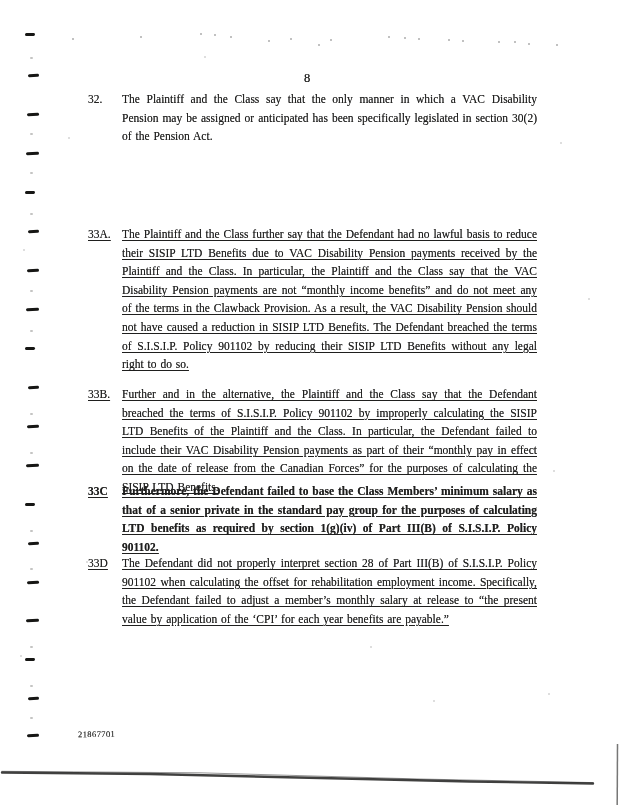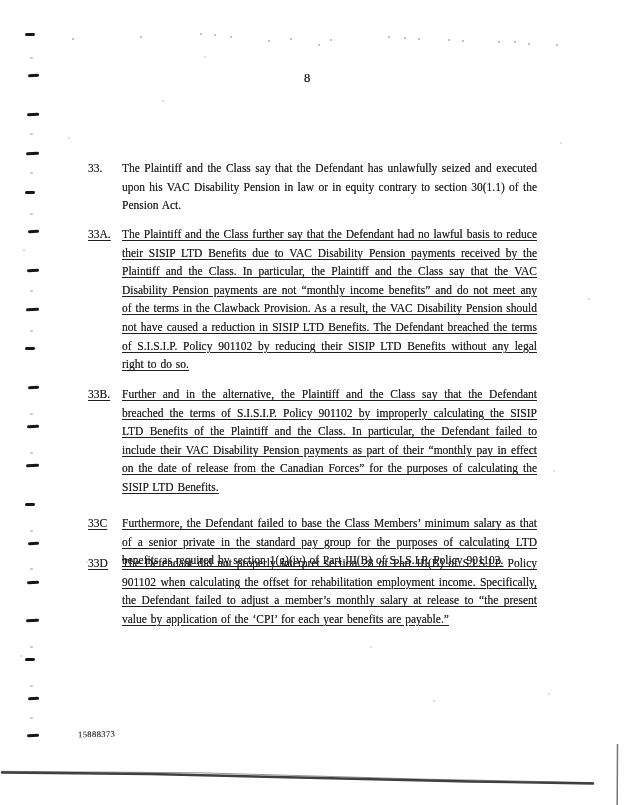--- a/index.html
+++ b/index.html
@@ -26,21 +26,21 @@
     text-shadow: 0 0 0.3px rgba(25,25,25,0.65);
   }
   .pnum { position: absolute; left: -34px; top: 0; }
   .underlined { text-decoration: underline; text-decoration-thickness: 0.9px; text-underline-offset: 2px; }
   .underlined .pnum { text-decoration: underline; text-decoration-thickness: 0.9px; text-underline-offset: 2px; }
 
   #p0 { top: 90px; }
   #p1 { top: 159px; }
   #p2 { top: 225px; }
   #p3 { top: 385px; font-family: Liberation Serif, serif; }
-  #p4 { top: 514px; }
+  #p4 { top: 482px; font-weight: bold; }
   #p5 { top: 554px; }
   #p6 { top: 639px; }
 
   .footer {
     position: absolute; left: 78px; top: 729px;
     font-size: 8.5px; letter-spacing: 0.4px; color: #2c2c2a;
     transform: rotate(-0.6deg);
     text-shadow: 0 0 0.3px rgba(30,30,30,0.6);
   }
 
@@ -57,43 +57,43 @@
   .speck { position: absolute; width: 2px; height: 2px; background: #55554f; opacity: 0.25; border-radius: 50%; }
   svg.lines { position: absolute; left: 0; top: 0; }
 </style>
 </head>
 <body>
 
 <div class="page">
 
   <div class="pageno">8</div>
 
+  <div class="para" id="p0">
+    <span class="pnum">32.</span><span>The Plaintiff and the Class say that the only manner in which a VAC Disability Pension may be assigned or anticipated has been specifically legislated in section 30(2) of the Pension Act.</span>
+  </div>
 
-  <div class="para" id="p1">
-    <span class="pnum">33.</span><span>The Plaintiff and the Class say that the Defendant has unlawfully seized and executed upon his VAC Disability Pension in law or in equity contrary to section 30(1.1) of the Pension Act.</span>
-  </div>
 
   <div class="para underlined" id="p2">
     <span class="pnum">33A.</span><span>The Plaintiff and the Class further say that the Defendant had no lawful basis to reduce their SISIP LTD Benefits due to VAC Disability Pension payments received by the Plaintiff and the Class. In particular, the Plaintiff and the Class say that the VAC Disability Pension payments are not “monthly income benefits” and do not meet any of the terms in the Clawback Provision. As a result, the VAC Disability Pension should not have caused a reduction in SISIP LTD Benefits. The Defendant breached the terms of S.I.S.I.P. Policy 901102 by reducing their SISIP LTD Benefits without any legal right to do so.</span>
   </div>
 
   <div class="para underlined" id="p3">
     <span class="pnum">33B.</span><span>Further and in the alternative, the Plaintiff and the Class say that the Defendant breached the terms of S.I.S.I.P. Policy 901102 by improperly calculating the SISIP LTD Benefits of the Plaintiff and the Class. In particular, the Defendant failed to include their VAC Disability Pension payments as part of their “monthly pay in effect on the date of release from the Canadian Forces” for the purposes of calculating the SISIP LTD Benefits.</span>
   </div>
 
   <div class="para underlined" id="p4">
     <span class="pnum">33C</span><span>Furthermore, the Defendant failed to base the Class Members’ minimum salary as that of a senior private in the standard pay group for the purposes of calculating LTD benefits as required by section 1(g)(iv) of Part III(B) of S.I.S.I.P. Policy 901102.</span>
   </div>
 
   <div class="para underlined" id="p5">
     <span class="pnum">33D</span><span>The Defendant did not properly interpret section 28 of Part III(B) of S.I.S.I.P. Policy 901102 when calculating the offset for rehabilitation employment income. Specifically, the Defendant failed to adjust a member’s monthly salary at release to “the present value by application of the ‘CPI’ for each year benefits are payable.”</span>
   </div>
 
 
-  <div class="footer">15888373</div>
+  <div class="footer">21867701</div>
 
   <div class="artifact-layer">
       <div class="lmark" style="left: 25px; top: 33px; width: 10px;"></div>
       <div class="lmark" style="left: 28px; top: 74px; width: 11px;"></div>
       <div class="lmark" style="left: 27px; top: 113px; width: 12px;"></div>
       <div class="lmark" style="left: 26px; top: 152px; width: 13px;"></div>
       <div class="lmark" style="left: 25px; top: 191px; width: 10px;"></div>
       <div class="lmark" style="left: 28px; top: 230px; width: 11px;"></div>
       <div class="lmark" style="left: 27px; top: 269px; width: 12px;"></div>
       <div class="lmark" style="left: 26px; top: 308px; width: 13px;"></div>

